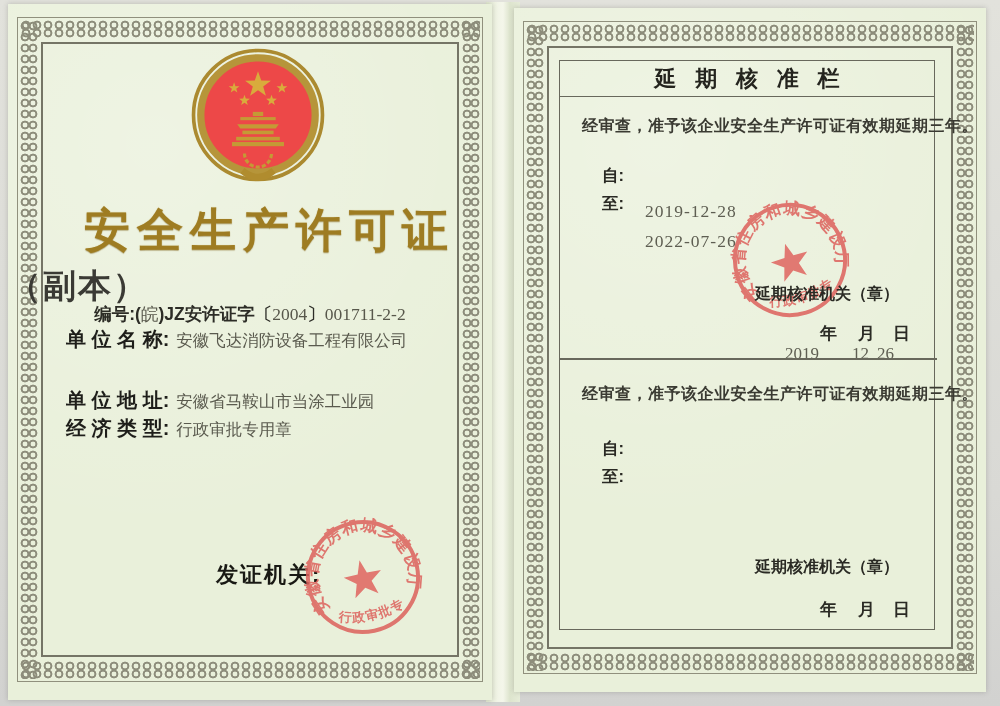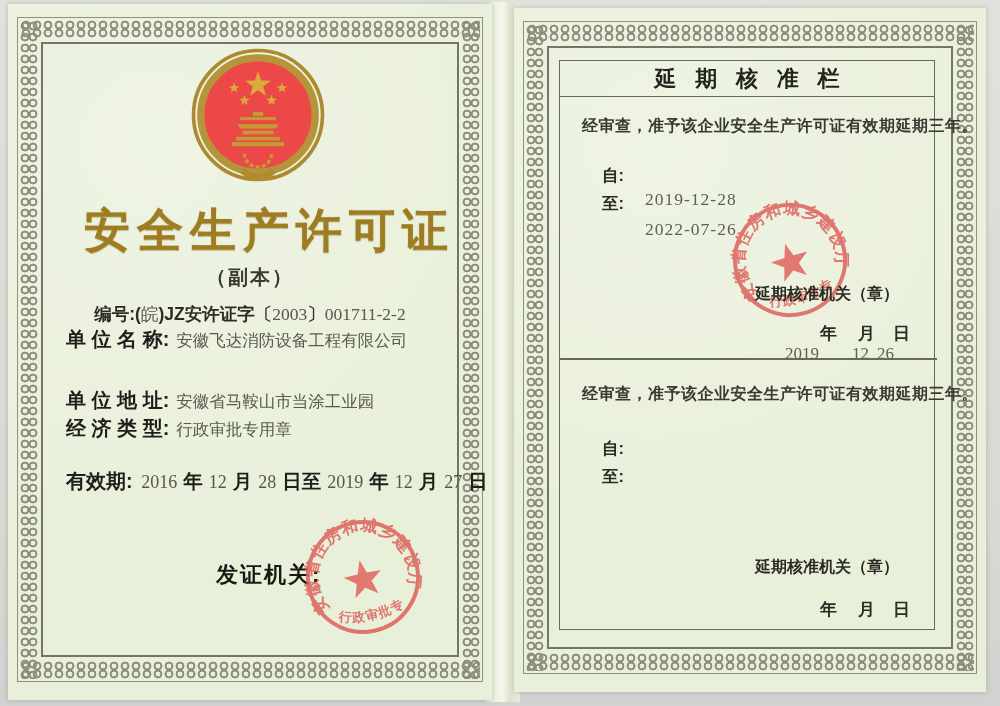--- a/index.html
+++ b/index.html
@@ -42,22 +42,22 @@
   .frame-line-inner { position:absolute; top:38px; left:33px; right:33px; bottom:43px; border:2px solid #757566; }
 
   
   .emblem { position:absolute; left:172px; top:33px; }
   .cert-title {
     position:absolute; top:196px; left:0; width:100%; text-align:center;
     font-size:46px; font-weight:bold; letter-spacing:7px; text-indent:7px;
     color:#9e7c22; text-shadow:0 1px 1px rgba(120,92,20,.45), 0 0 1px rgba(190,155,60,.6);margin-left:16px;
   }
   .cert-subtitle {
-    position:absolute; top:260px; left:0; width:100%; text-align:center;
-    font-size:20px; font-weight:bold; letter-spacing:2px; color:#3a3a34;
+    position:absolute; top:260px; left:0; width:100%; 
+    font-size:33px; font-weight:bold; letter-spacing:2px; color:#3a3a34;
   }
   .serial-row { position:absolute; top:298px; left:0; width:100%; text-align:center; font-size:17.5px; white-space:nowrap; }
   .pr { font-weight:bold; color:#2c2c26; }
   .tv { font-family:"Liberation Serif", serif; color:#57574b; }
   .field-row { position:absolute; left:58px; white-space:nowrap; }
   .field-label { font-size:20px; font-weight:bold; color:#1e1e1a; }
   .field-value { font-family:"Liberation Serif", serif; font-size:16.5px; color:#5a5a4e; margin-left:7px; }
   .validity-row { position:absolute; left:58px; top:464px; white-space:nowrap; }
   .validity-row .tv { font-size:18px; margin:0 4px; }
   .validity-row .pu { font-size:19.5px; font-weight:bold; color:#1e1e1a; margin:0 2px; }
@@ -69,21 +69,21 @@
 
   
   .inner-box { position:absolute; left:45px; top:52px; width:376px; height:570px; border:1.5px solid #68685c; }
   .box-header {
     position:absolute; top:0; left:0; width:100%; height:36px; line-height:36px;
     text-align:center; font-size:22px; font-weight:bold; letter-spacing:0.85em; text-indent:0.85em;
     color:#24241e; border-bottom:1.5px solid #68685c;
   }
   .statement { position:absolute; left:68px; font-size:16px; font-weight:600; letter-spacing:0.5px; color:#3a3a32; white-space:nowrap; }
   .fromto { position:absolute; left:88px; font-size:16.5px; font-weight:bold; color:#2a2a24; }
-  .typed-date { position:absolute; font-family:"Liberation Serif", serif; font-size:17.5px; letter-spacing:1px; color:#5e5e52; }
+  .typed-date { position:absolute; font-family:"Liberation Serif", serif; font-size:17.5px; letter-spacing:1px; color:#5e5e52;margin-top:12px; }
   .authority { position:absolute; left:241px; font-size:16px; font-weight:bold; color:#2a2a24; }
   .date-unit { position:absolute; font-size:17px; font-weight:bold; color:#2a2a24; }
   .date-val { position:absolute; font-family:"Liberation Serif", serif; font-size:17px; color:#5e5e52; }
   .hr-sep { position:absolute; left:45px; width:378px; height:1.5px; background:#68685c; top:350px; }
 
   .stamp { position:absolute; opacity:.85; }
   .stamp-1 { left:280px; top:498px; transform:rotate(-12deg); }
   .stamp-2 { left:201px; top:177px; transform:rotate(-17deg); }
   .stamp text { font-weight:bold; }
 </style>
@@ -118,37 +118,33 @@
     <rect x="60" y="90" width="30" height="3.5" fill="#c49a35"></rect>
     <rect x="54" y="96" width="42" height="3.5" fill="#c49a35"></rect>
     <rect x="50" y="101" width="50" height="4" fill="#c49a35"></rect>
     <path d="M62,112 A13,13 0 1 0 88,112" fill="none" stroke="#c49a35" stroke-width="3" stroke-dasharray="4 2"></path>
   </svg>
 
   <div class="cert-title">安全生产许可证</div>
   <div class="cert-subtitle">（副本）</div>
 
   <div class="serial-row">
-    <span class="pr">编号:(</span><span class="tv">皖</span><span class="pr">)JZ安许证字〔</span><span class="tv">2003</span><span class="pr">〕</span><span class="tv">001711-2-2</span>
+    <span class="pr">编号:(</span><span class="tv">皖</span><span class="pr">)JZ安许证字〔</span><span class="tv">2004</span><span class="pr">〕</span><span class="tv">001711-2-2</span>
   </div>
 
   <div class="field-row" style="top:322px">
     <span class="field-label">单 位 名 称:</span><span class="field-value">安徽飞达消防设备工程有限公司</span>
   </div>
   <div class="field-row" style="top:383px">
     <span class="field-label">单 位 地 址:</span><span class="field-value">安徽省马鞍山市当涂工业园</span>
   </div>
   <div class="field-row" style="top:411px">
     <span class="field-label">经 济 类 型:</span><span class="field-value">行政审批专用章</span>
   </div>
 
-  <div class="validity-row">
-    <span class="field-label">有效期:</span>
-    <span class="tv">2016</span><span class="pu">年</span><span class="tv">12</span><span class="pu">月</span><span class="tv">28</span><span class="pu">日至</span><span class="tv">2019</span><span class="pu">年</span><span class="tv">12</span><span class="pu">月</span><span class="tv">27</span><span class="pu">日</span>
-  </div>
 
   <div class="issuer">发证机关:</div>
 
   <svg class="stamp stamp-1" width="150" height="150" viewBox="0 0 150 150">
     <defs>
       <path id="s1arc" d="M37.3,101.4 A46,46 0 1 1 112.7,101.4" fill="none"></path>
       <path id="s1bot" d="M40,112 Q75,125 110,112" fill="none"></path>
     </defs>
     <circle cx="75" cy="75" r="55" fill="none" stroke="#dd615c" stroke-width="4"></circle>
     <polygon points="75,58 79.7,71.5 94,71.8 82.6,80.5 86.8,94.2 75,86 63.2,94.2 67.4,80.5 56,71.8 70.3,71.5" fill="#e0655f"></polygon>

